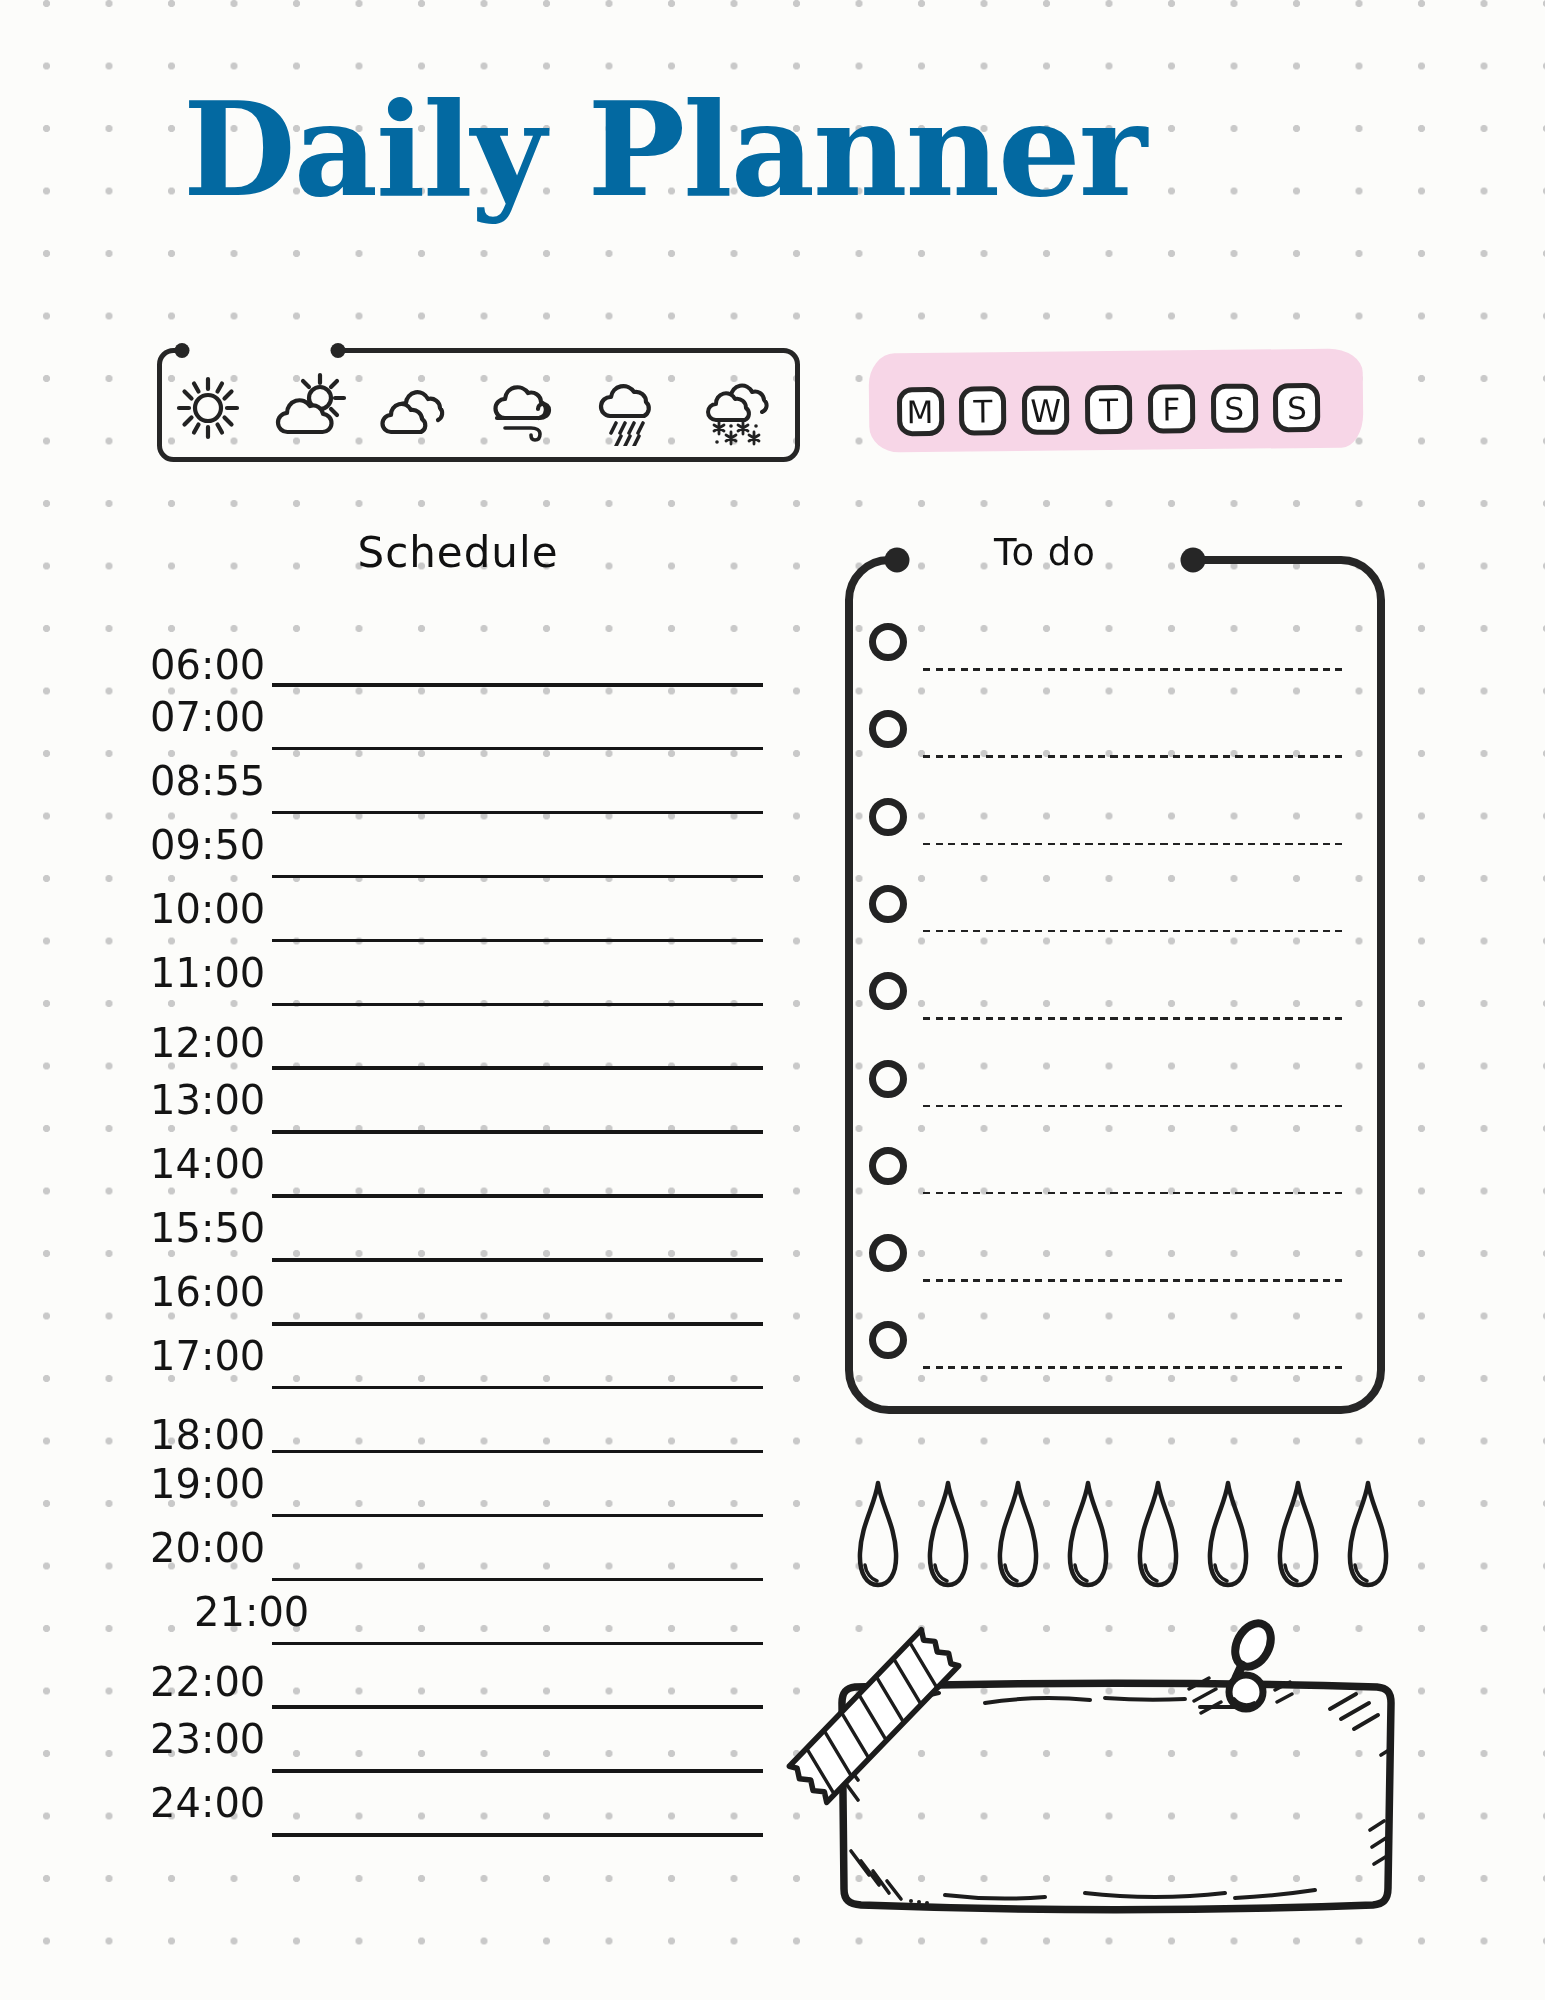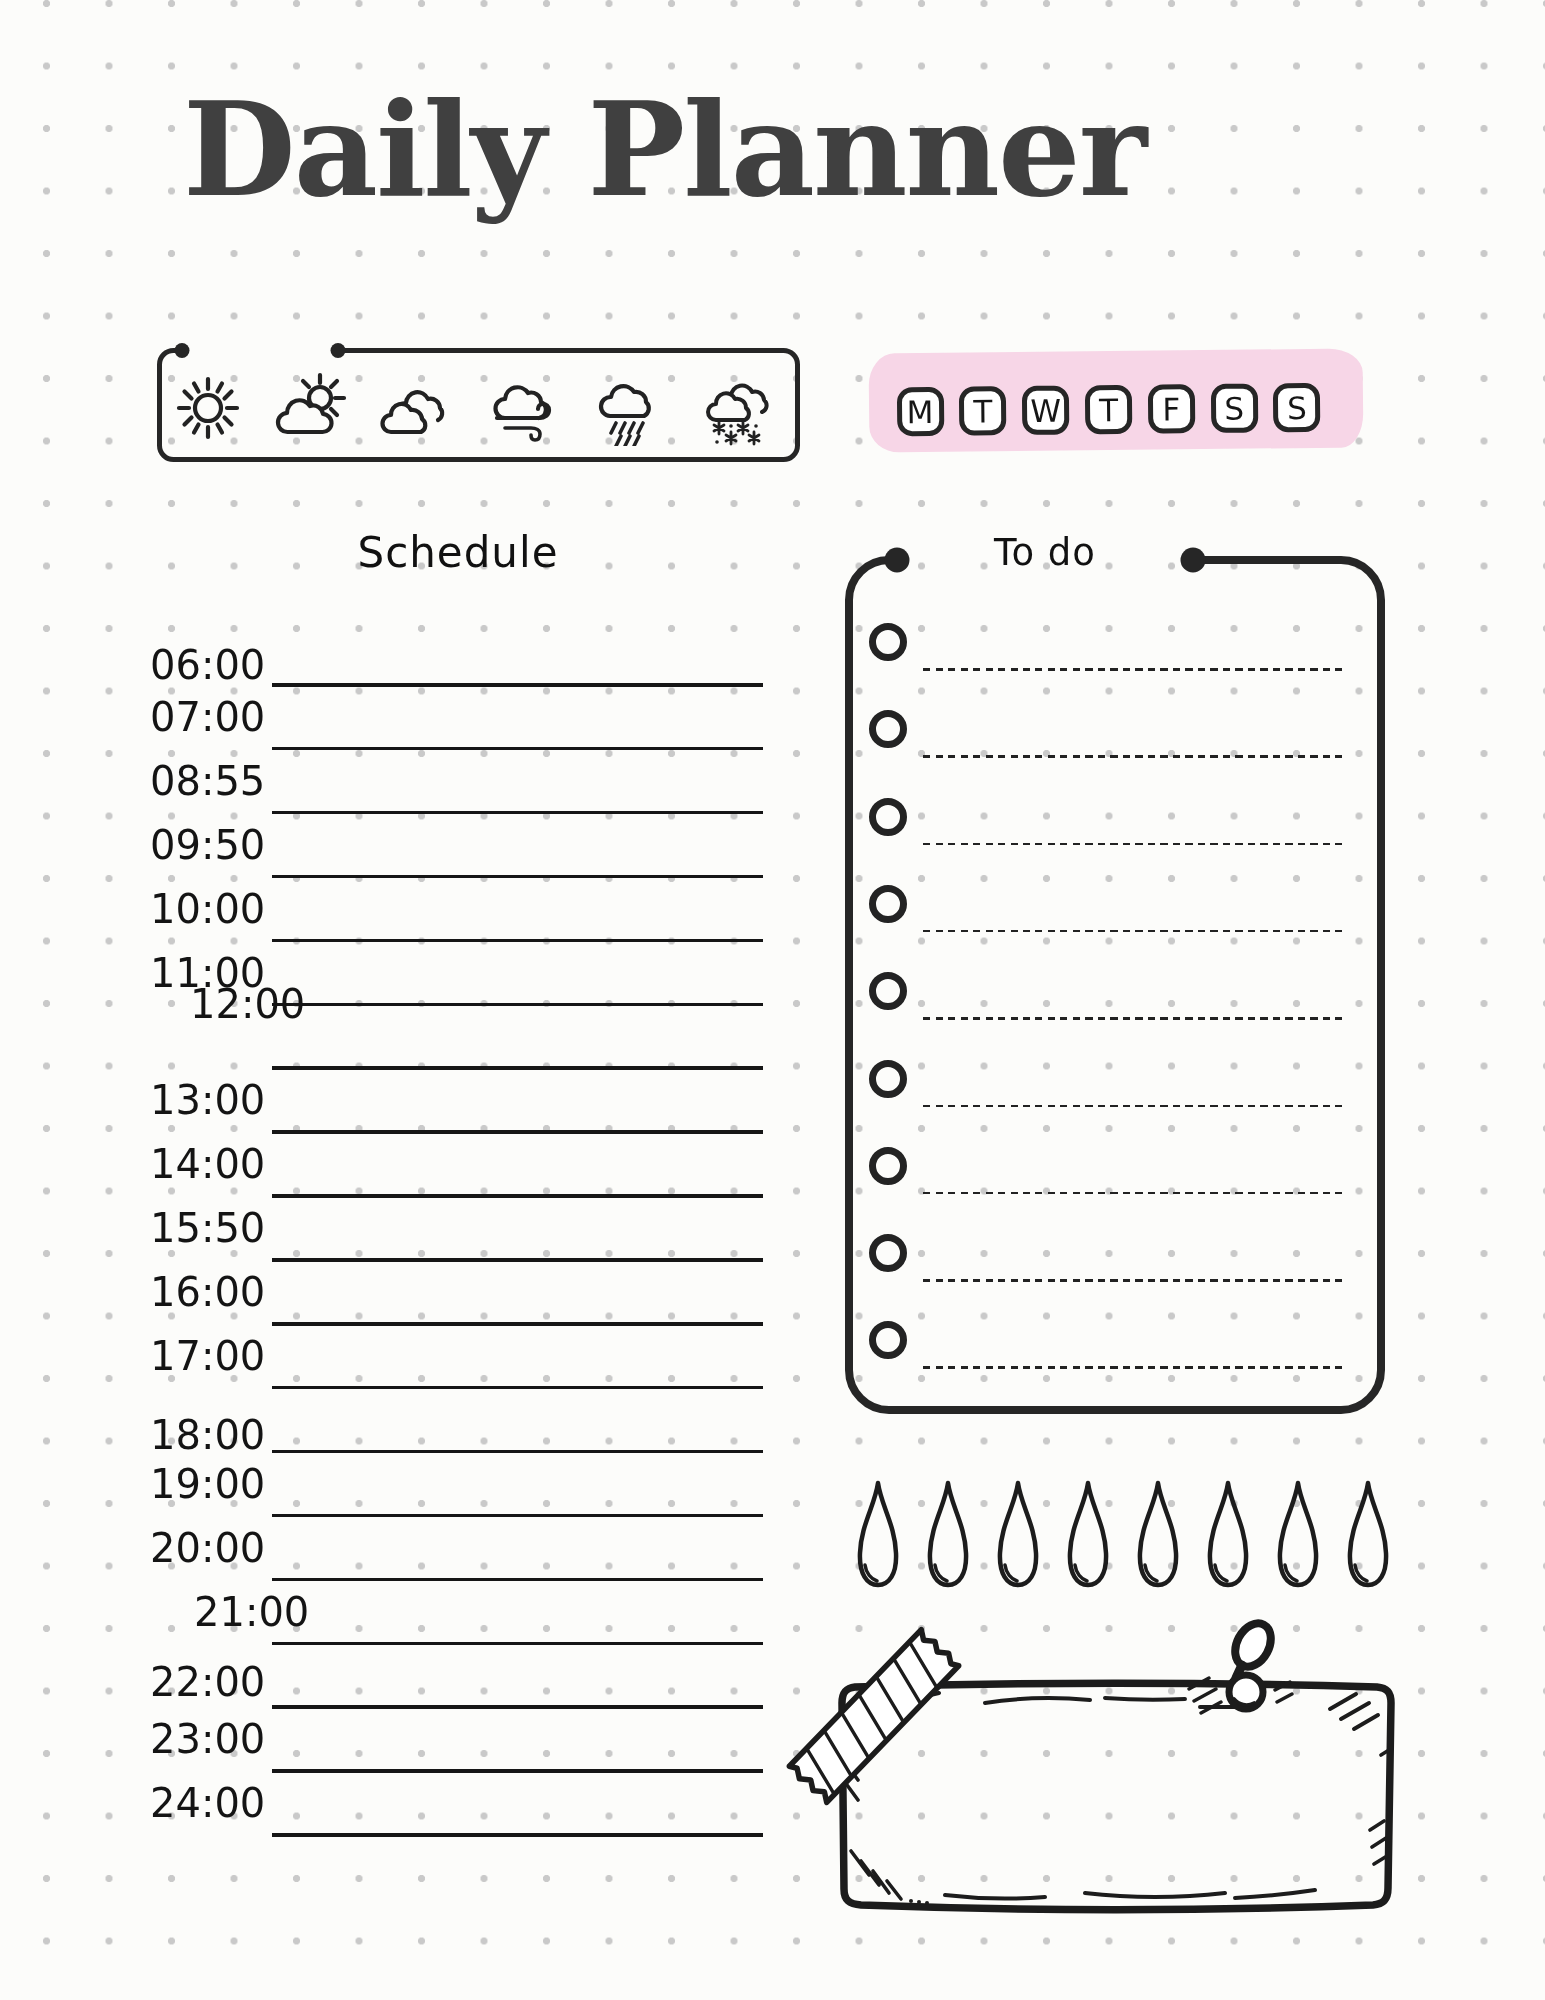--- a/index.html
+++ b/index.html
@@ -8,21 +8,21 @@
     background-color:#fcfcfa;
     background-image:radial-gradient(circle, #c9c9c9 0 3.3px, rgba(201,201,201,0) 3.9px);
     background-size:62.5px 62.5px;
     background-position:15.25px -27.75px;
     font-family:"DejaVu Sans", sans-serif;
   }
   .abs{position:absolute;}
   #page-title{
     position:absolute;left:183px;top:78px;margin:0;
     font-family:"DejaVu Serif", serif;font-weight:700;
-    font-size:130px;line-height:1.1;letter-spacing:-2px;color:#404040;
+    font-size:130px;line-height:1.1;letter-spacing:-2px;color:#0369a1;
     white-space:nowrap;
   }
   #weather-frame{position:absolute;left:150px;top:341px;}
   .weather-icon{position:absolute;top:370px;}
   #day-highlight{
     position:absolute;left:869px;top:351px;width:494px;height:99px;
     border-radius:26px 34px 22px 30px / 32px 24px 34px 26px;
     transform:rotate(-0.6deg);
   }
   .day-square{
@@ -132,21 +132,21 @@
     <div class="time-label" style="top: 696.9px;">07:00</div>
     <div class="schedule-line" style="top: 746.9px;"></div>
     <div class="time-label" style="top: 760.8px;">08:55</div>
     <div class="schedule-line" style="top: 810.8px;"></div>
     <div class="time-label" style="top: 824.7px;">09:50</div>
     <div class="schedule-line" style="top: 874.7px;"></div>
     <div class="time-label" style="top: 888.6px;">10:00</div>
     <div class="schedule-line" style="top: 938.6px;"></div>
     <div class="time-label" style="top: 952.5px;">11:00</div>
     <div class="schedule-line" style="top: 1002.5px;"></div>
-    <div class="time-label" style="top: 984px; margin-left: 40px;">12:00</div>
+    <div class="time-label" style="top: 1023px;">12:00</div>
     <div class="schedule-line" style="top: 1066.4px;"></div>
     <div class="time-label" style="top: 1080.3px;">13:00</div>
     <div class="schedule-line" style="top: 1130.3px;"></div>
     <div class="time-label" style="top: 1144.2px;">14:00</div>
     <div class="schedule-line" style="top: 1194.2px;"></div>
     <div class="time-label" style="top: 1208.1px;">15:50</div>
     <div class="schedule-line" style="top: 1258.1px;"></div>
     <div class="time-label" style="top: 1272px;">16:00</div>
     <div class="schedule-line" style="top: 1322px;"></div>
     <div class="time-label" style="top: 1335.9px;">17:00</div>

